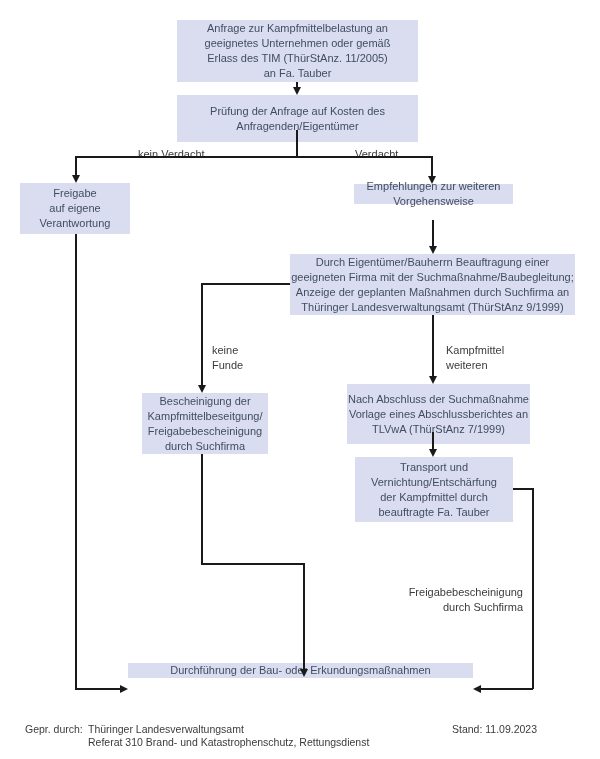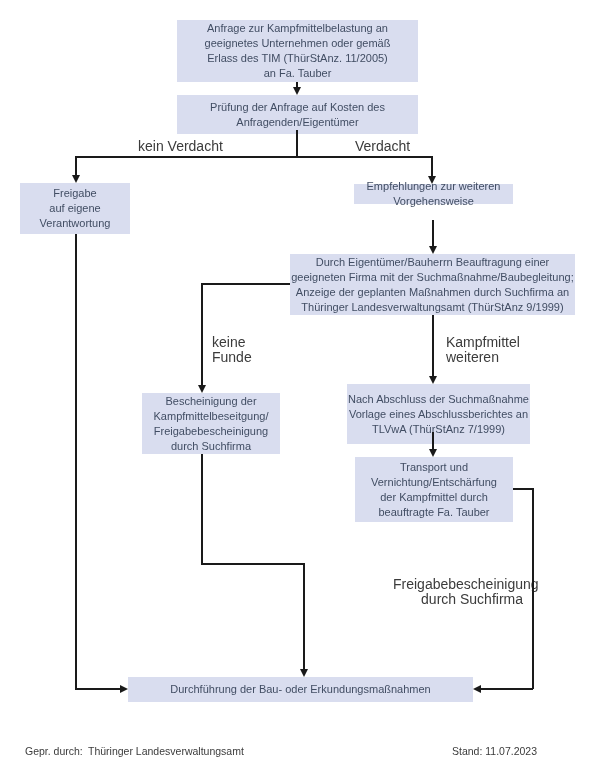--- a/index.html
+++ b/index.html
@@ -18,76 +18,76 @@
     position:absolute;
     background:var(--node-fill);
     color:var(--node-text);
     font-size:11px;line-height:15px;
     display:flex;align-items:center;justify-content:center;
     text-align:center;white-space:pre-line;
     box-sizing:border-box;
   }
   .elabel{
     position:absolute;color:var(--label-text);
-    font-size:14px;line-height:15px;white-space:pre-line;
+    font-size:11px;line-height:15px;white-space:pre-line;margin-top:8px;
   }
   .vl{position:absolute;width:1.5px;background:var(--line);}
   .hl{position:absolute;height:1.5px;background:var(--line);}
   .ad{position:absolute;width:0;height:0;
       border-left:4px solid transparent;border-right:4px solid transparent;
       border-top:8px solid var(--line);}
   .ar{position:absolute;width:0;height:0;
       border-top:4px solid transparent;border-bottom:4px solid transparent;
       border-left:8px solid var(--line);}
   .al{position:absolute;width:0;height:0;
       border-top:4px solid transparent;border-bottom:4px solid transparent;
       border-right:8px solid var(--line);}
   .footer-text{
     position:absolute;color:var(--label-text);
-    font-size:10.5px;line-height:13px;white-space:pre-line;margin-top:22px;
+    font-size:10.5px;line-height:13px;white-space:pre-line;
   }
 </style>
 </head>
 <body>
 
 <div class="node" style="left:177px;top:20px;width:241px;height:62px">Anfrage zur Kampfmittelbelastung an
 geeignetes Unternehmen oder gemäß
 Erlass des TIM (ThürStAnz. 11/2005)
 an Fa. Tauber</div>
 
-<div class="node" style="left:177px;top:95px;width:241px;height:39px">Prüfung der Anfrage auf Kosten des
+<div class="node" style="left:177px;top:95px;width:241px;height:47px">Prüfung der Anfrage auf Kosten des
 Anfragenden/Eigentümer</div>
 
 <div class="node" style="left:20px;top:183px;width:110px;height:51px">Freigabe
 auf eigene
 Verantwortung</div>
 
 <div class="node" style="left:354px;top:184px;width:159px;height:20px">Empfehlungen zur weiteren
 Vorgehensweise</div>
 
 <div class="node" style="left:290px;top:254px;width:285px;height:61px">Durch Eigentümer/Bauherrn Beauftragung einer
 geeigneten Firma mit der Suchmaßnahme/Baubegleitung;
 Anzeige der geplanten Maßnahmen durch Suchfirma an
 Thüringer Landesverwaltungsamt (ThürStAnz 9/1999)</div>
 
-<div class="node" style="left:142px;top:393px;width:138px;height:61px">Bescheinigung der
+<div class="node" style="left:142px;top:393px;width:126px;height:61px">Bescheinigung der
 Kampfmittelbeseitgung/
 Freigabebescheinigung
 durch Suchfirma</div>
 
 <div class="node" style="left:347px;top:384px;width:183px;height:60px">Nach Abschluss der Suchmaßnahme
 Vorlage eines Abschlussberichtes an
 TLVwA (ThürStAnz 7/1999)</div>
 
 <div class="node" style="left:355px;top:457px;width:158px;height:65px">Transport und
 Vernichtung/Entschärfung
 der Kampfmittel durch
 beauftragte Fa. Tauber</div>
 
-<div class="node" style="left:128px;top:677px;width:345px;height:25px">Durchführung der Bau- oder Erkundungsmaßnahmen</div>
+<div class="node" style="left:128px;top:663px;width:345px;height:15px">Durchführung der Bau- oder Erkundungsmaßnahmen</div>
 
 <div class="elabel" style="left:138px;top:139px">kein Verdacht</div>
 
 <div class="elabel" style="left:355px;top:139px">Verdacht</div>
 
 <div class="elabel" style="left:212px;top:335px">keine
 Funde</div>
 
 <div class="elabel" style="left:446px;top:335px">Kampfmittel
 weiteren</div>
@@ -132,13 +132,13 @@
 
 <div class="vl" style="left:75px;top:234px;height:455px"></div>
 <div class="hl" style="left:75px;top:688px;width:46px"></div>
 <div class="ar" style="left:120px;top:685px"></div>
 
 <div class="footer-text" style="left:25px;top:723px">Gepr. durch:</div>
 
 <div class="footer-text" style="left:88px;top:723px">Thüringer Landesverwaltungsamt
 Referat 310 Brand- und Katastrophenschutz, Rettungsdienst</div>
 
-<div class="footer-text" style="left:452px;top:723px">Stand: 11.07.2023</div>
+<div class="footer-text" style="left:452px;top:723px">Stand: 11.09.2023</div>
 
 </body></html>

